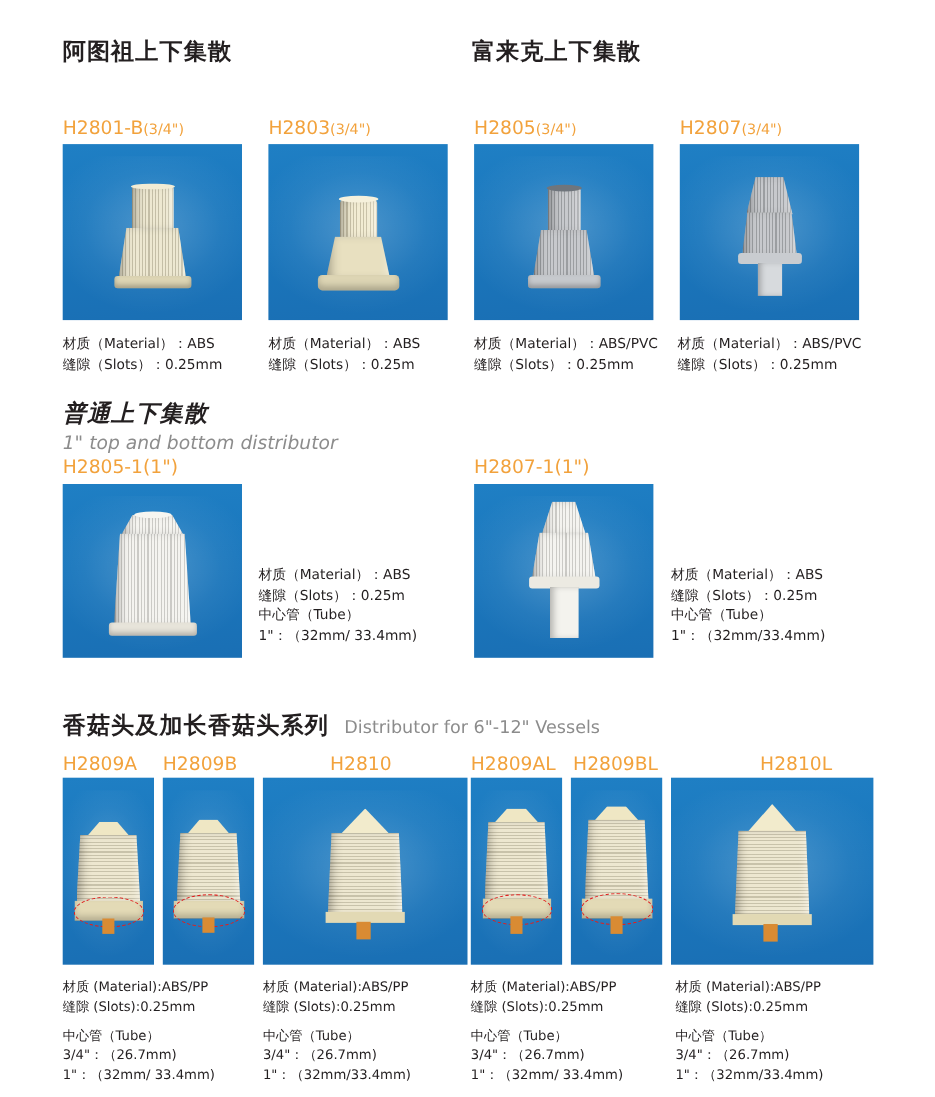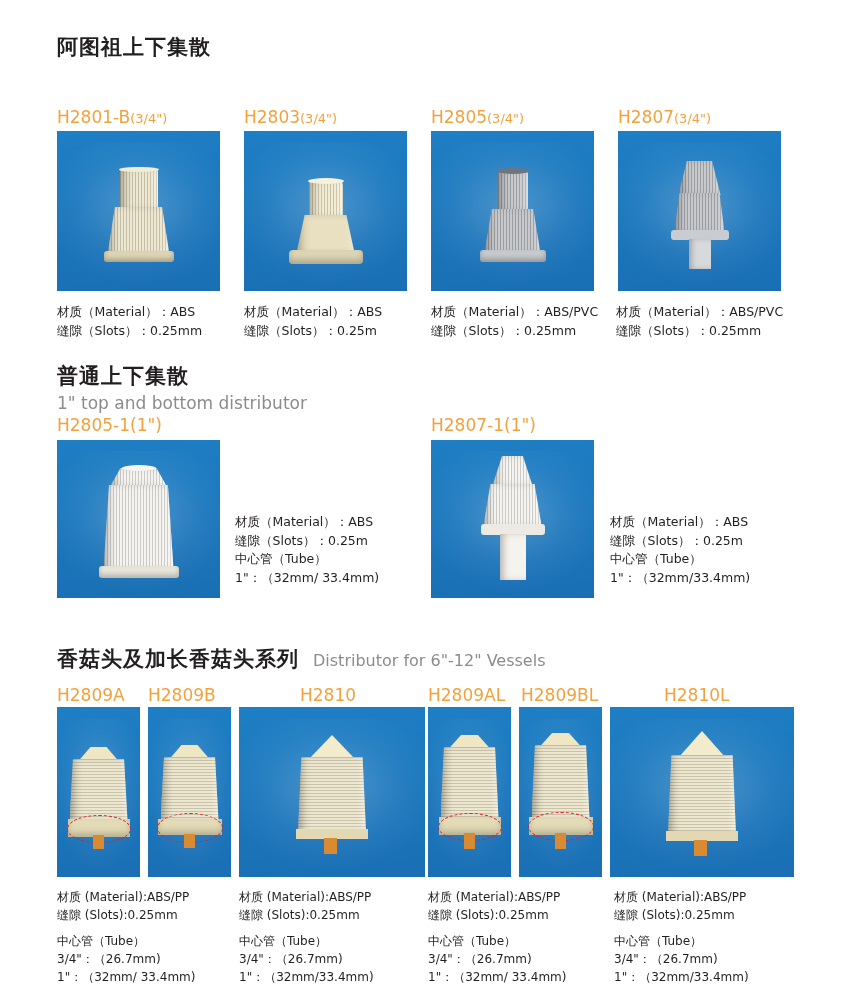--- a/index.html
+++ b/index.html
@@ -79,20 +79,21 @@
 </head>
 <body>
 
 <div class="page">
 
   <div class="sec-head" style="left:57px;top:33px;">
     <div class="sec-cn">阿图祖上下集散</div>
   </div>
 
   <div class="sec-head" style="left:429px;top:33px;">
+    <div class="sec-cn">富来克上下集散</div>
   </div>
 
   <div class="code" style="left:57px;top:107px;">
     <span>H2801-B</span><span class="sz">(3/4")</span>
   </div>
   <div class="code" style="left:244px;top:107px;">
     <span>H2803</span><span class="sz">(3/4")</span>
   </div>
   <div class="code" style="left:431px;top:107px;">
     <span>H2805</span><span class="sz">(3/4")</span>
@@ -146,21 +147,21 @@
   </div>
   <div class="spec" style="left:431px;top:303px;">
     <div class="row">材质（Material）：ABS/PVC</div>
     <div class="row">缝隙（Slots）：0.25mm</div>
   </div>
   <div class="spec" style="left:616px;top:303px;">
     <div class="row">材质（Material）：ABS/PVC</div>
     <div class="row">缝隙（Slots）：0.25mm</div>
   </div>
 
-  <div class="sec-head" style="left:57px;top:362px;">
+  <div class="sec-head" style="left:57px;top:362px;font-style:italic;">
     <div class="sec-cn">普通上下集散</div>
     <div class="sec-en">1" top and bottom distributor</div>
   </div>
 
   <div class="code" style="left:57px;top:415px;">
     <span>H2805-1(1")</span>
   </div>
   <div class="code" style="left:431px;top:415px;">
     <span>H2807-1(1")</span>
   </div>
@@ -207,21 +208,21 @@
   </div>
   <div class="code" style="left:300px;top:685px;">
     <span>H2810</span>
   </div>
   <div class="code" style="left:428px;top:685px;">
     <span>H2809AL</span>
   </div>
   <div class="code" style="left:521px;top:685px;">
     <span>H2809BL</span>
   </div>
-  <div class="code" style="left:664px;top:685px;">
+  <div class="code" style="left:691px;top:685px;">
     <span>H2810L</span>
   </div>
 
   <div class="photo" style="left:57px;top:707px;width:83px;height:170px;">
     <div class="glow"></div>
     <div class="part" style="top:40px;width:40px;height:14px;background:#efe7c4;clip-path:polygon(30% 0,70% 0,100% 100%,0 100%);"></div>
     <div class="part ivory ribs-h shade-l" style="top:52px;width:58px;height:62px;clip-path:polygon(6% 0,94% 0,100% 100%,0 100%);"></div>
     <div class="part" style="top:112px;width:62px;height:18px;background:#e3dab6;box-shadow:inset 0 -4px 6px rgba(0,0,0,0.2);"></div>
     <div class="dashed-ellipse" style="left:10px;top:108px;width:62px;height:26px;"></div>
     <div class="orange-tube" style="left:36px;top:128px;width:11px;height:14px;"></div>

